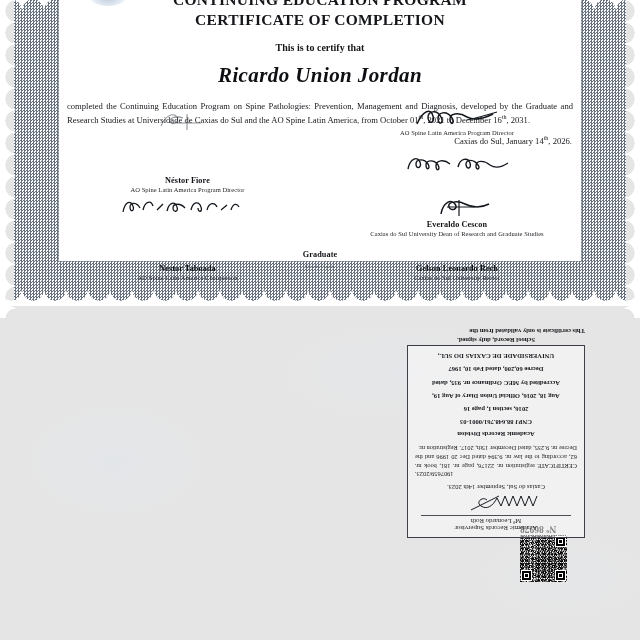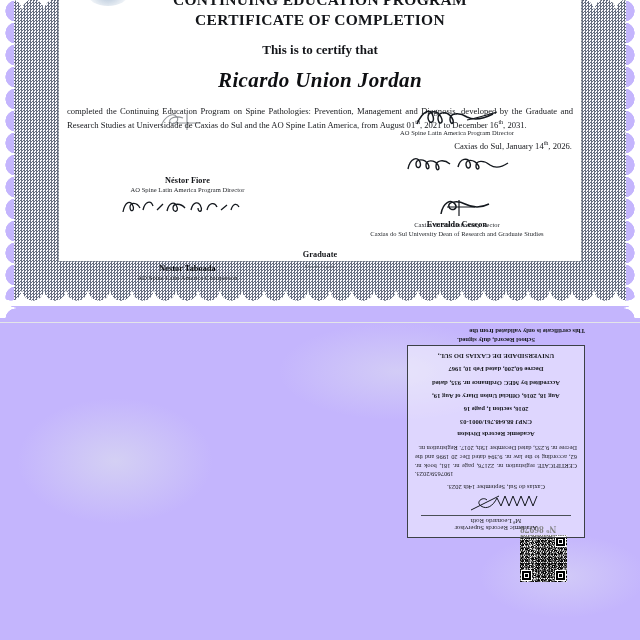--- a/index.html
+++ b/index.html
@@ -9,21 +9,21 @@
     background:#ffffff;
     font-family:"Liberation Serif", serif;
     color:#1b1b1b;
     overflow:hidden;
     position:relative;
   }
 
   
   #scan{
     position:absolute;inset:0;
-    background:#c4b5fd;
+    background:#e5e5e5;
   }
   
   #scan:before{
     content:"";position:absolute;inset:0;
     background:
       radial-gradient(ellipse 140px 90px at 18% 72%, rgba(225,230,236,.55), rgba(255,255,255,0) 70%),
       radial-gradient(ellipse 170px 70px at 62% 58%, rgba(228,232,238,.45), rgba(255,255,255,0) 70%),
       radial-gradient(ellipse 120px 60px at 88% 90%, rgba(230,234,240,.4), rgba(255,255,255,0) 70%);
     pointer-events:none;
   }
@@ -84,21 +84,21 @@
 
   .title-1,.title-2{
     text-align:center;font-weight:bold;
     font-size:15.5px;letter-spacing:.3px;line-height:1.12;
     color:#14161a;
   }
   .title-1{margin-top:-3px;}
   .title-2{margin-top:3px;}
 
   .certify{
-    text-align:center;font-weight:bold;font-size:13px;
+    text-align:center;font-weight:bold;font-size:10px;
     margin-top:13px;color:#14161a;
   }
 
   .student-name{
     text-align:center;
     font-family:"Liberation Serif", serif;
     font-style:italic;font-weight:bold;
     font-size:21px;letter-spacing:.4px;
     margin-top:10px;color:#0e0f12;
   }
@@ -220,21 +220,21 @@
 
       <div class="seal"></div>
 
       <div class="title-1">CONTINUING EDUCATION PROGRAM</div>
       <div class="title-2">CERTIFICATE OF COMPLETION</div>
 
       <div class="certify">This is to certify that</div>
 
       <div class="student-name">Ricardo Union Jordan</div>
 
-      <div class="body-text"><span>completed the Continuing Education Program on Spine Pathologies: Prevention, Management and Diagnosis, developed by the Graduate and Research Studies at Universidade de Caxias do Sul and the AO Spine Latin America, from August 01</span><sup>th</sup><span>, 2021 to December 16</span><sup>th</sup><span>, 2031.</span></div>
+      <div class="body-text"><span>completed the Continuing Education Program on Spine Pathologies: Prevention, Management and Diagnosis, developed by the Graduate and Research Studies at Universidade de Caxias do Sul and the AO Spine Latin America, from October 01</span><sup>th</sup><span>, 2021 to December 16</span><sup>th</sup><span>, 2031.</span></div>
 
       <div class="place-date"><span>Caxias do Sul, January 14</span><sup>th</sup><span>, 2026.</span></div>
 
       <div class="sigs">
 
         <div class="sigblock sb-fiore">
           <div class="scribble">
             <svg width="90" height="22" viewBox="0 0 90 22">
               <path d="M18 16 C22 6 30 2 34 7 C37 11 30 16 27 12 C25 9 32 5 40 8 M30 13 L58 13 M44 4 L44 20" fill="none" stroke="#333a42" stroke-width="1.1" opacity=".55"></path>
             </svg>
@@ -279,20 +279,21 @@
           <div class="grad-mark">Ricardo Cepeda</div>
         </div>
 
         <div class="sigblock sb-rech">
           <div class="scribble">
             <svg width="120" height="20" viewBox="0 0 120 20">
               <path d="M44 16 C46 4 54 1 58 6 C62 11 54 14 52 9 C50 4 60 2 68 6 C76 10 84 10 92 6" fill="none" stroke="#14181e" stroke-width="1.5"></path>
               <path d="M50 9 L78 9 M62 2 L62 18" fill="none" stroke="#14181e" stroke-width="1.2"></path>
             </svg>
           </div>
+          <div class="sig-name">Gelson Leonardo Rech</div>
           <div class="sig-role">Caxias do Sul University Rector</div>
         </div>
 
       </div>
     </div>
   </div>
 
   <div id="divider"></div>
 
   <div id="backside">

